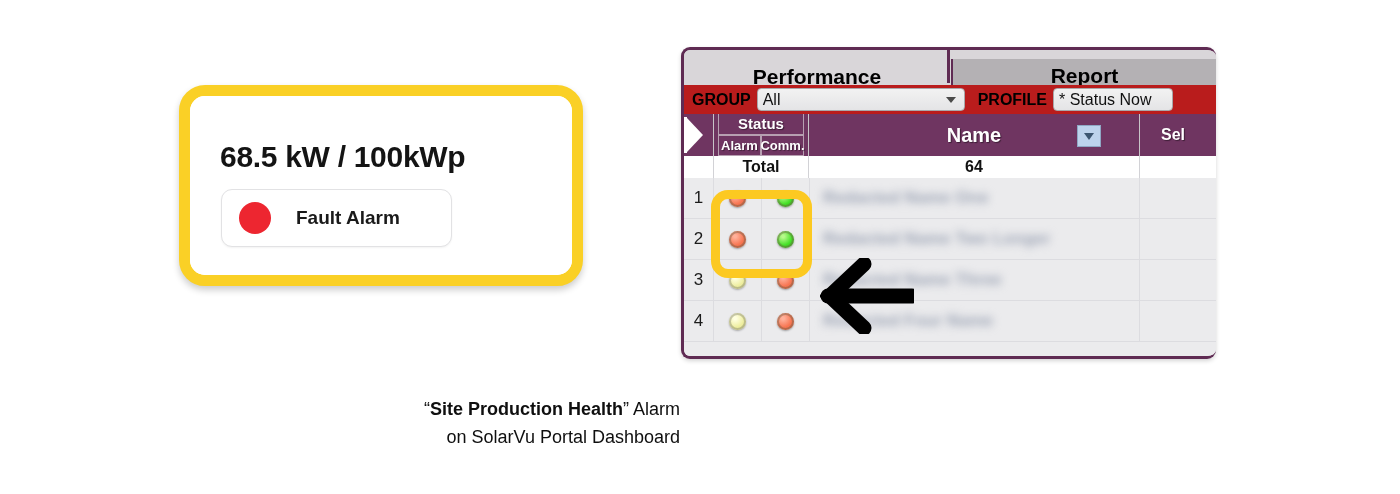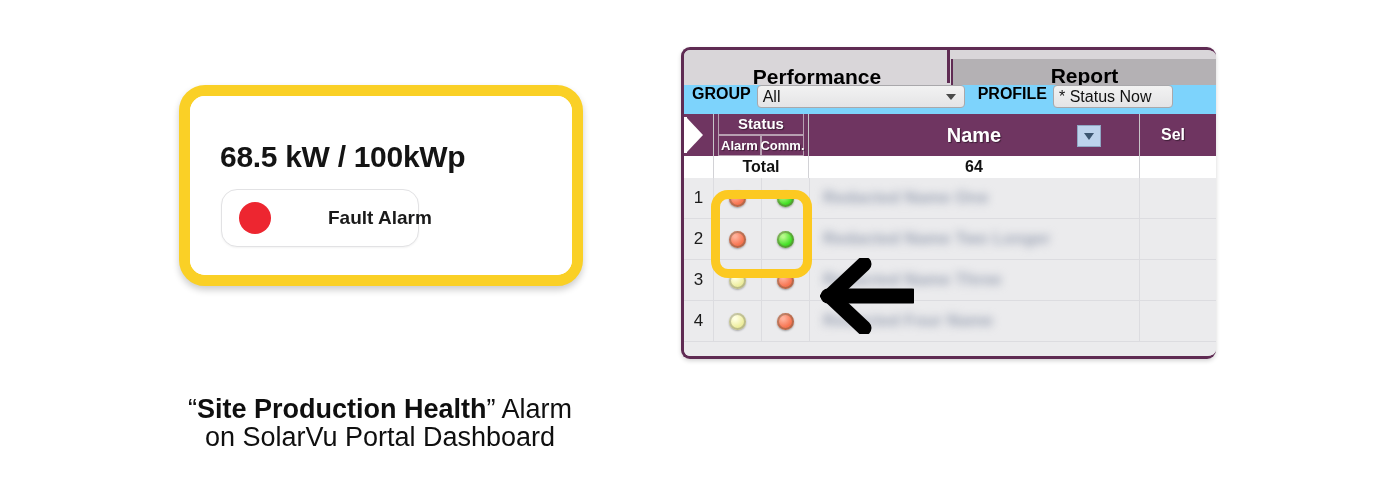--- a/index.html
+++ b/index.html
@@ -49,30 +49,29 @@
     font-size: 30px;
     font-weight: bold;
     color: #141414;
     letter-spacing: -0.3px;
     white-space: nowrap;
   }
   #alarm-chip {
     position: absolute;
     left: 31px;
     top: 93px;
-    width: 198px;
+    width: 231px;
     height: 58px;
     box-sizing: border-box;
     background: #ffffff;
     border: 1.5px solid #e2e2e4;
-    border-radius: 16px;
+    border-radius: 11px;
     box-shadow: 0 1px 2px rgba(0,0,0,0.05);
     display: flex;
     align-items: center;
-    gap: 32px;
   }
   #alarm-led {
     width: 32px;
     height: 32px;
     border-radius: 50%;
     background: #ed2630;
     margin-left: 17px;
     flex: none;
   }
   #alarm-label {
@@ -149,23 +148,23 @@
     background: #5f2b53;
   }
 
   
   #filter-bar {
     position: absolute;
     left: 0;
     top: 35px;
     width: 100%;
     height: 29px;
-    background: #7dd3fc;
-    display: flex;
-    align-items: flex-start;
+    background: #b91c1c;
+    display: flex;
+    align-items: center;
   }
   .filter-label {
     font-size: 16px;
     font-weight: bold;
     color: #000000;
     white-space: nowrap;
   }
   #group-label { margin-left: 8px; }
   .filter-select {
     box-sizing: border-box;
@@ -436,22 +435,22 @@
     position: absolute;
     left: 136px;          
     top: 208px;
     width: 94px;
     height: 76px;
   }
 
   
   .caption {
     position: absolute;
-    text-align: center;
-    font-size: 27px;
+    text-align: right;
+    font-size: 18px;
     color: #0f0f0f;
     line-height: 28px;
     white-space: nowrap;
   }
   .caption b { font-weight: bold; }
   #caption-left  { left: 80px;  top: 395px; width: 600px; }
   #caption-right { left: 648px; top: 395px; width: 600px; }
 </style>
 </head>
 <body>

